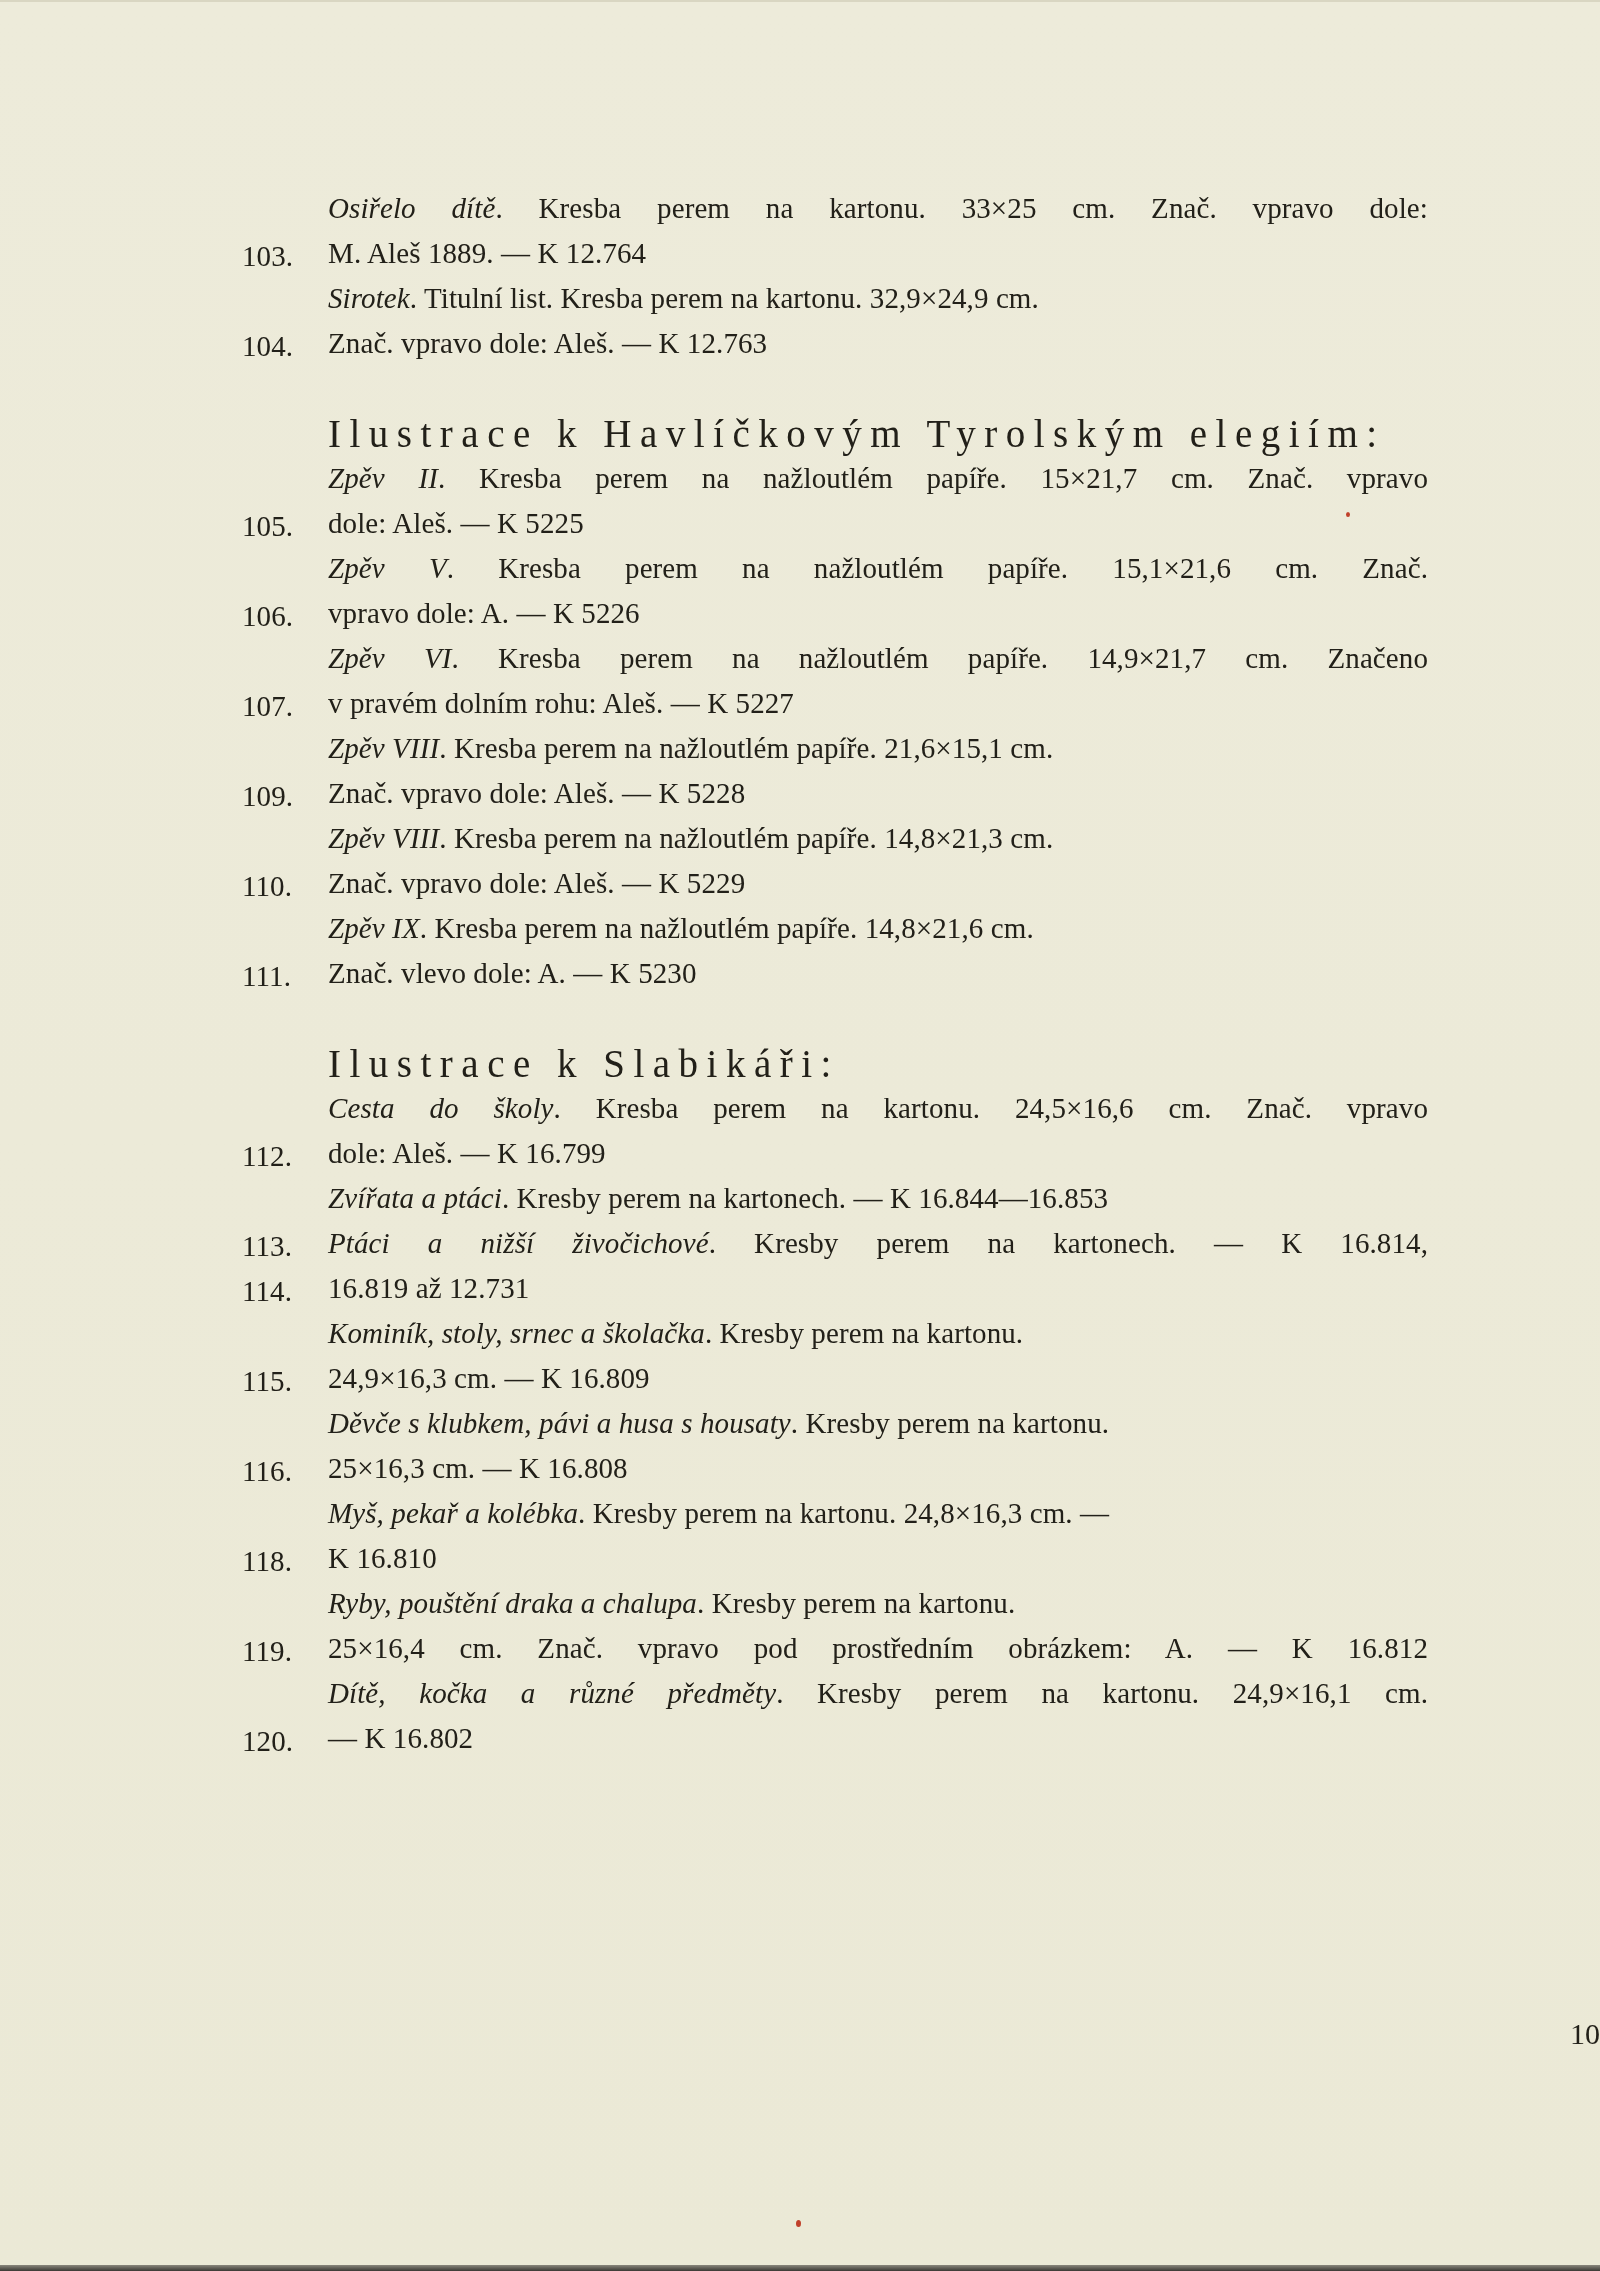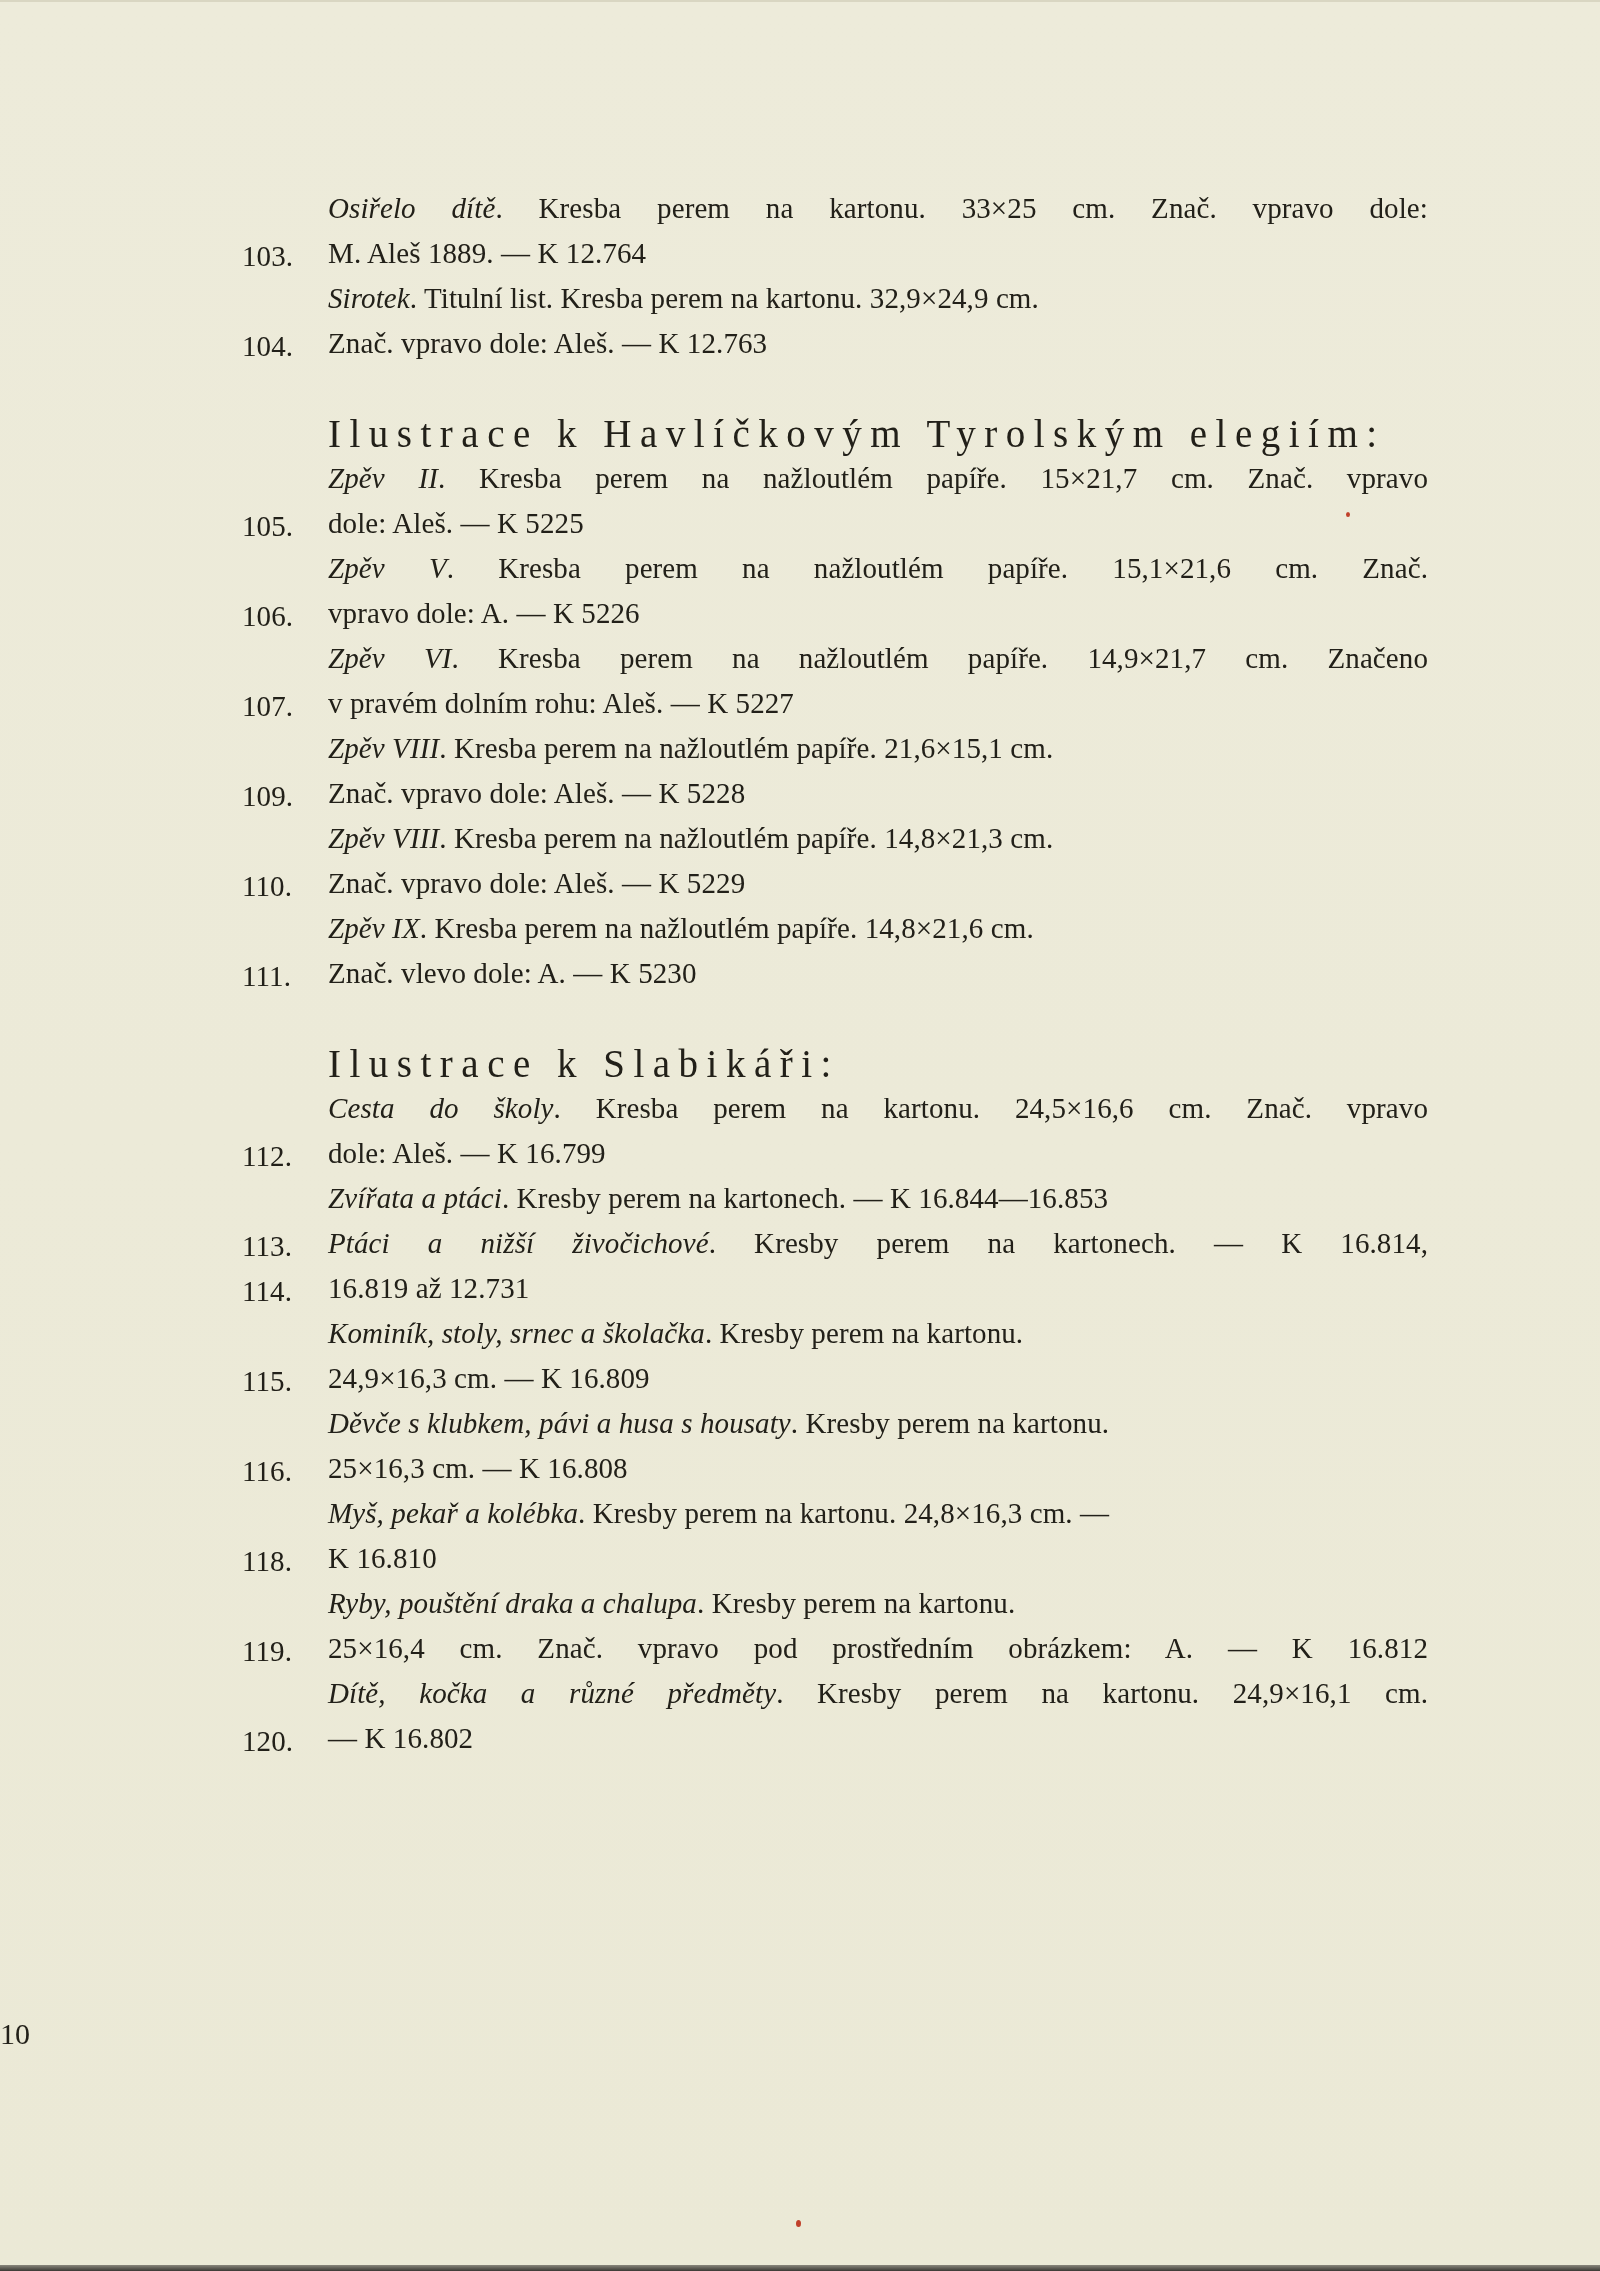--- a/index.html
+++ b/index.html
@@ -30,21 +30,21 @@
   .text { padding-left: 86px; display: block; }
   .justify { text-align: justify; text-align-last: justify; }
   .title { font-style: italic; }
   .section {
     height: 45px; line-height: 45px; font-size: 39px;
     padding-left: 86px; letter-spacing: 8.5px; white-space: nowrap;
   }
   .gap { height: 45px; }
   .page-number {
     position: absolute; left: 0; width: 1600px; top: 2017px;
-    text-align: left; font-size: 30px;
+    text-align: right; font-size: 30px;
   }
   .speck { position: absolute; border-radius: 50%; background: #c0402a; }
 </style>
 </head>
 <body>
 
 <div class="page-edge-top"></div>
 
 <div class="content" id="content">
     <div class="entry">

